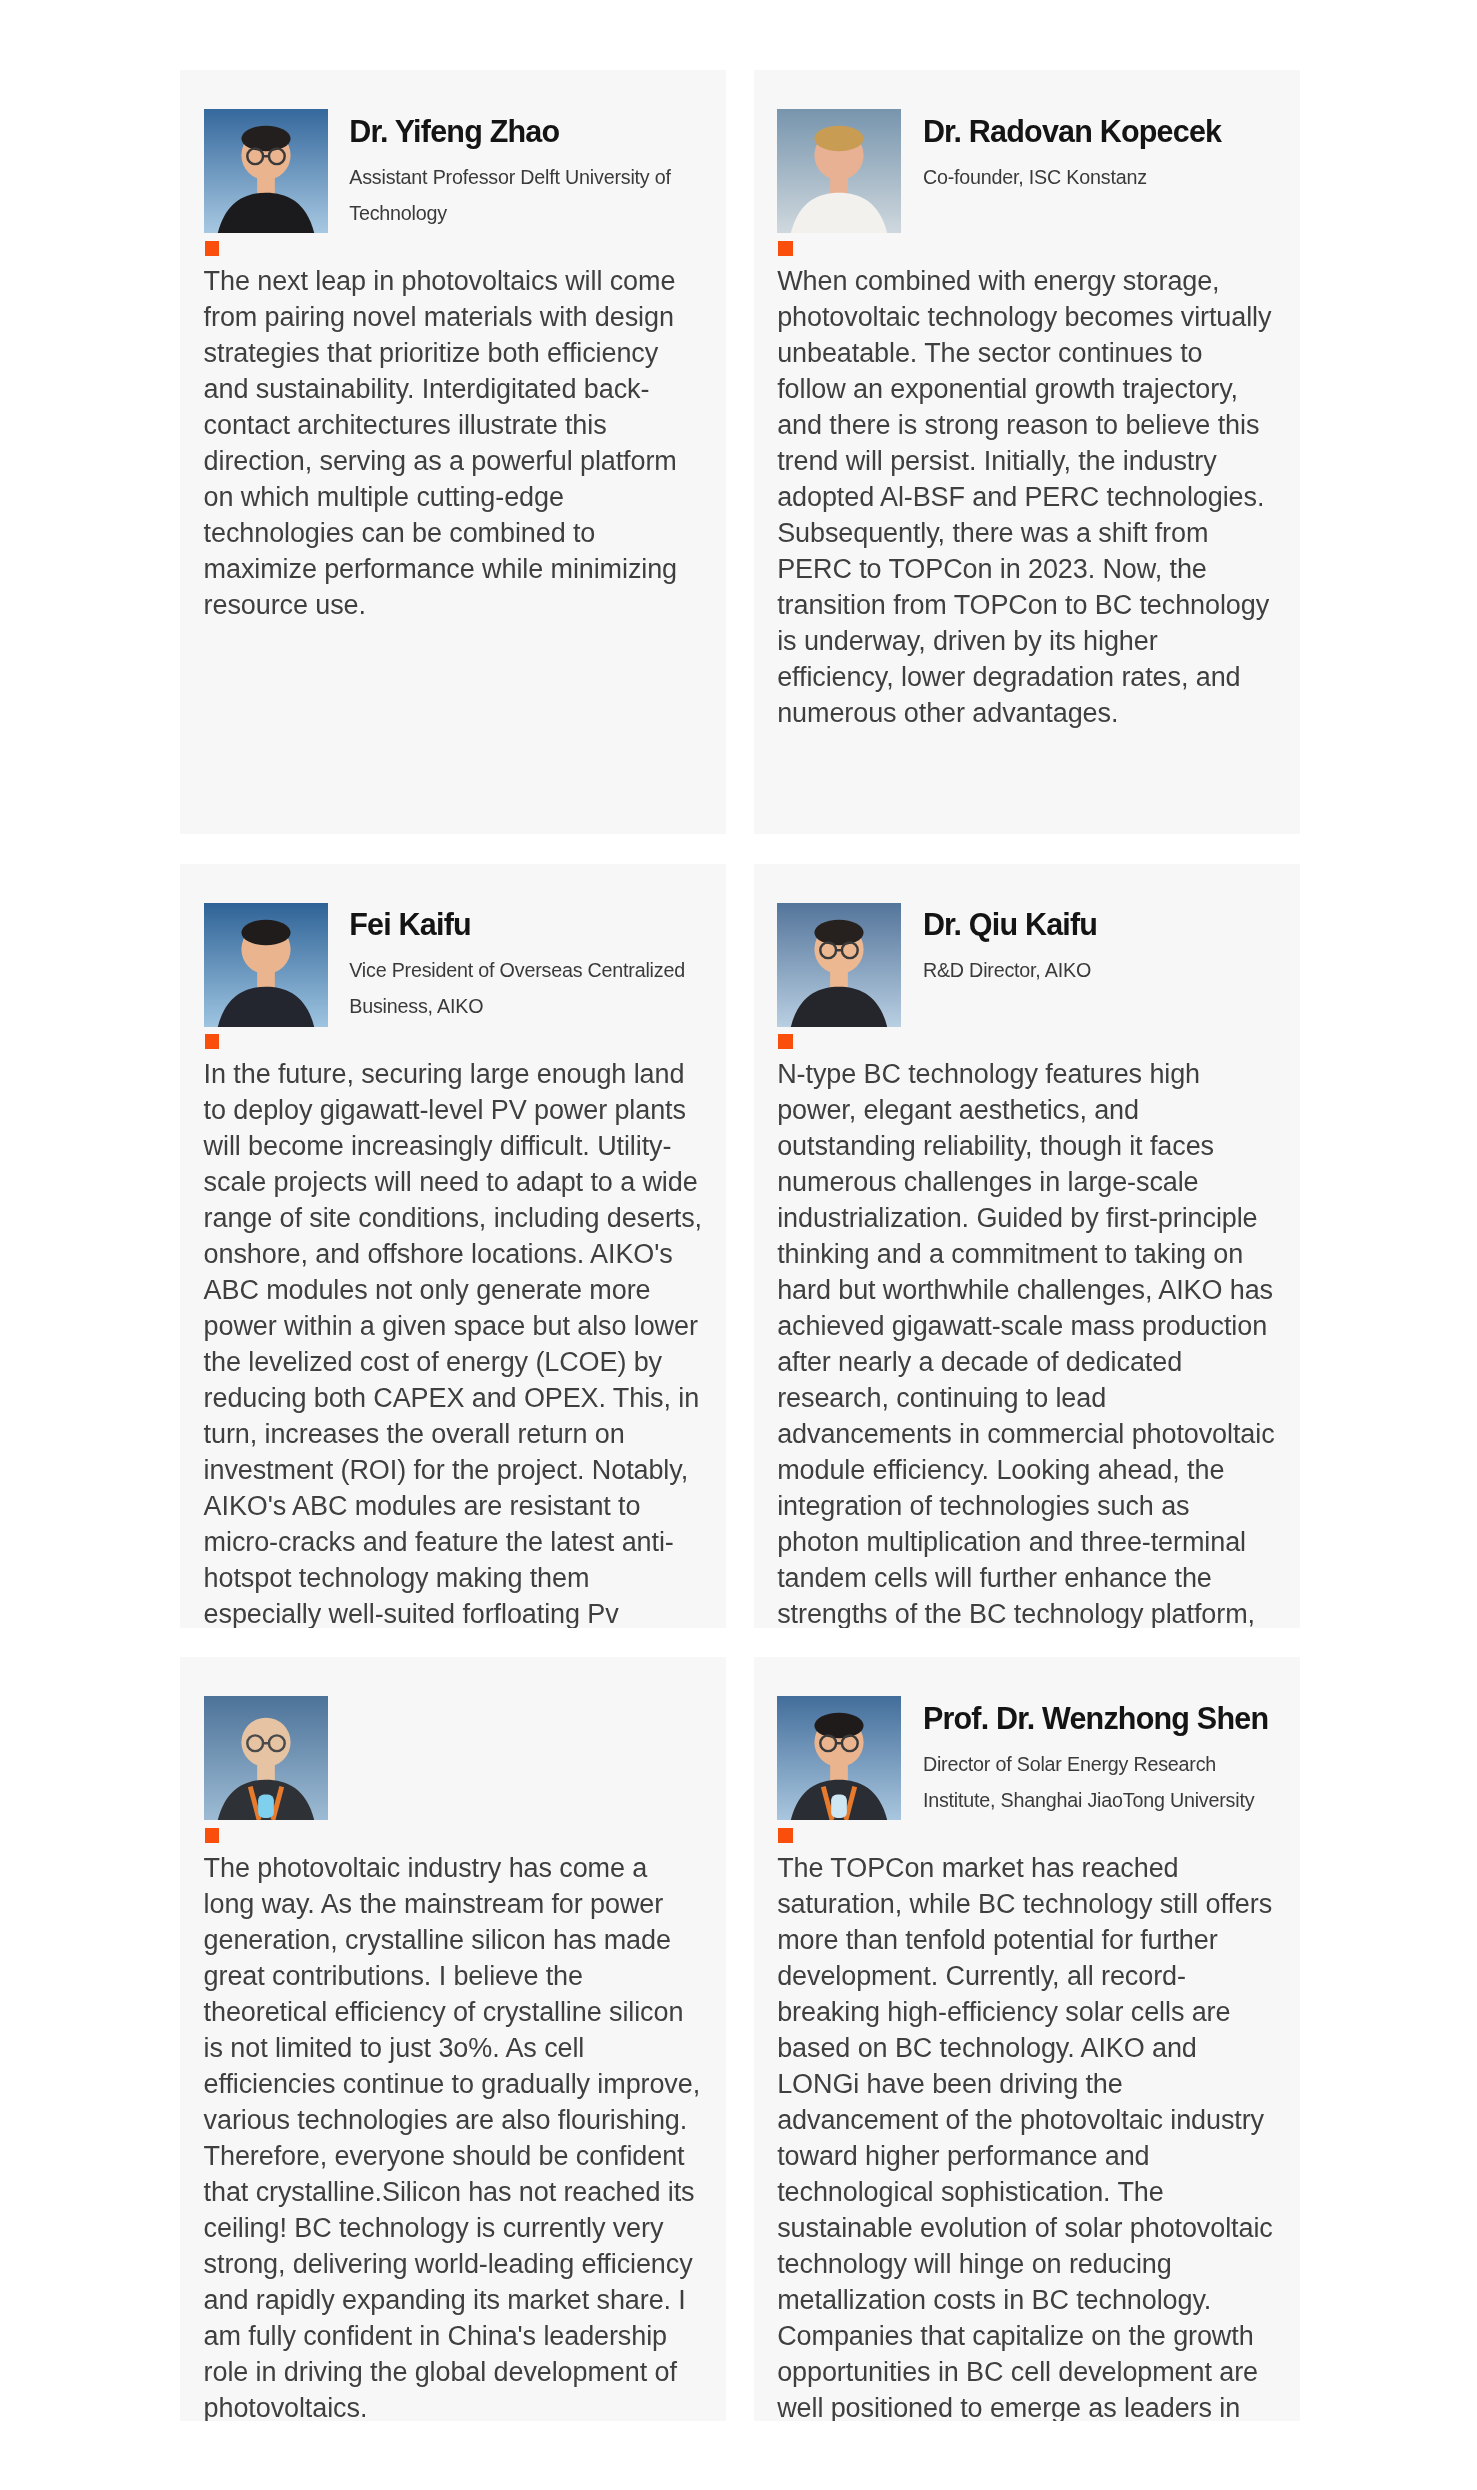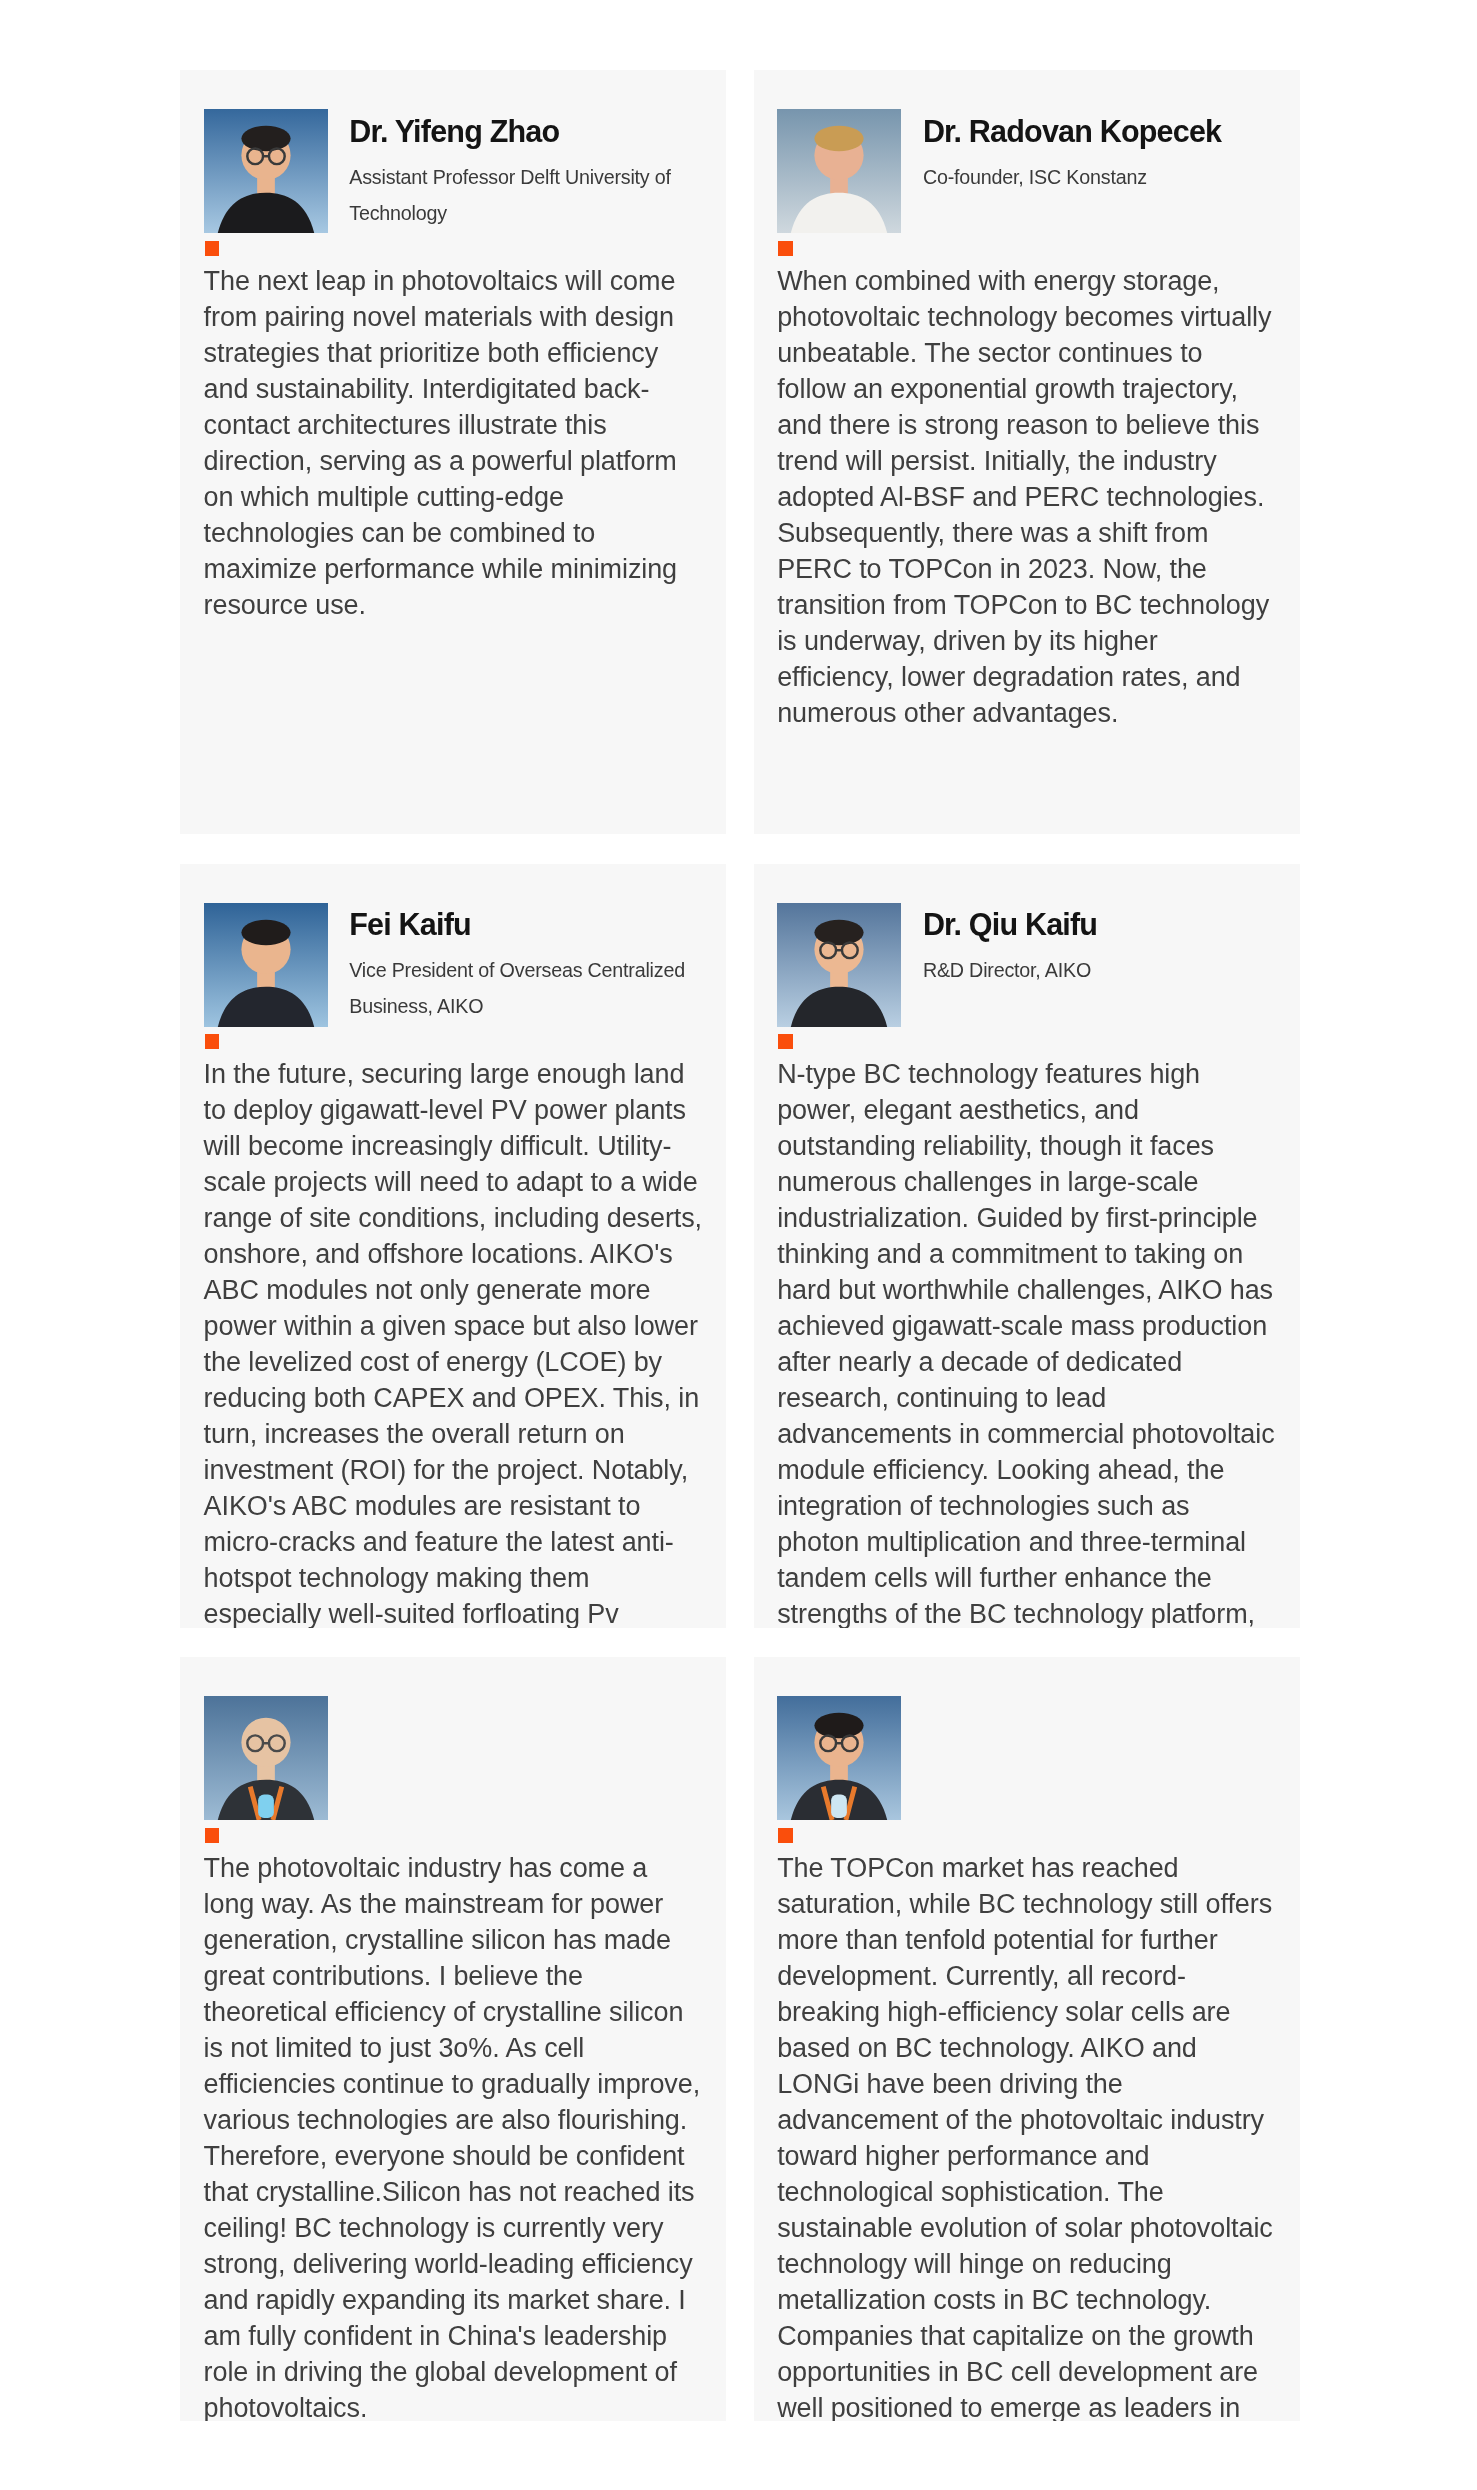--- a/index.html
+++ b/index.html
@@ -211,19 +211,23 @@
         <circle cx="63" cy="47" r="25" fill="#eab48e"></circle>
         <ellipse cx="63" cy="30" rx="25" ry="13" fill="#1f1b1a"></ellipse>
         <g fill="none" stroke-width="2.5" stroke="#3a3a3a">
           <circle cx="52" cy="48" r="8"></circle>
             <circle cx="74" cy="48" r="8"></circle>
             <path d="M60,48 L66,48"></path>
         </g>
         <path d="M47,92 L56,126 M79,92 L70,126" fill="none" stroke-width="5" stroke="#e87a2c"></path>
         <rect x="55" y="100" width="16" height="24" rx="6" fill="#cde6f2"></rect>
       </svg>
+      <div class="info">
+        <div class="person-name">Prof. Dr. Wenzhong Shen</div>
+        <div class="person-title">Director of Solar Energy Research Institute, Shanghai JiaoTong University</div>
+      </div>
     </div>
     <div class="bullet"></div>
     <p class="quote">The TOPCon market has reached saturation, while BC technology still offers more than tenfold potential for further development. Currently, all record-breaking high-efficiency solar cells are based on BC technology. AIKO and LONGi have been driving the advancement of the photovoltaic industry toward higher performance and technological sophistication. The sustainable evolution of solar photovoltaic technology will hinge on reducing metallization costs in BC technology. Companies that capitalize on the growth opportunities in BC cell development are well positioned to emerge as leaders in the next phase of industry expansion.</p>
   </div>
 
 </div>
 
 
 </body></html>

